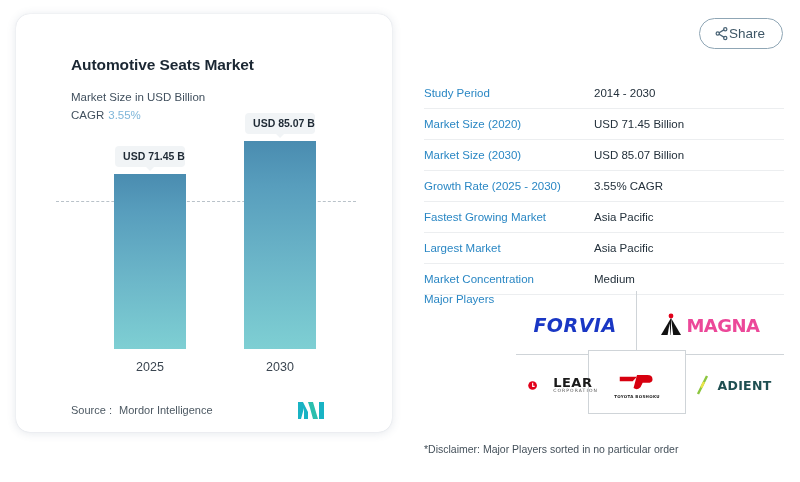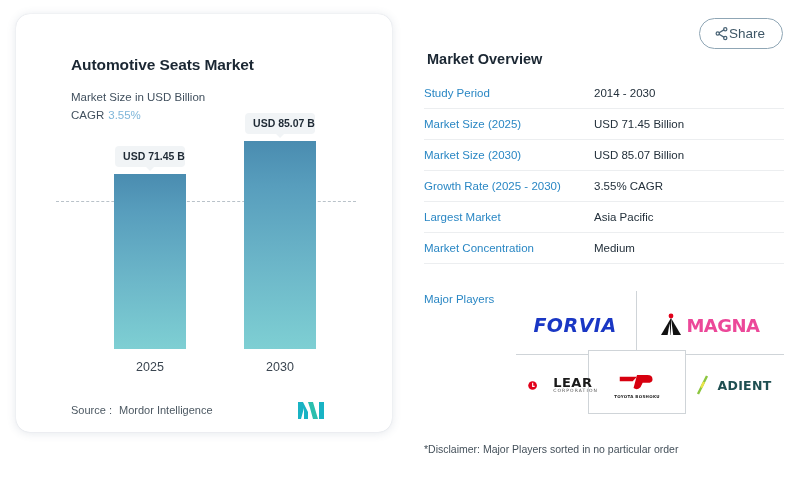--- a/index.html
+++ b/index.html
@@ -241,39 +241,42 @@
     <svg width="15" height="15" viewBox="0 0 24 24" fill="none" stroke="#4a6476" stroke-width="2" stroke-linecap="round" stroke-linejoin="round">
       <circle cx="18" cy="5" r="2.6"></circle>
       <circle cx="6" cy="12" r="2.6"></circle>
       <circle cx="18" cy="19" r="2.6"></circle>
       <line x1="8.3" y1="10.8" x2="15.7" y2="6.2"></line>
       <line x1="8.3" y1="13.2" x2="15.7" y2="17.8"></line>
     </svg>
     <span id="share-label">Share</span>
   </div>
 
-  <div id="overview-title">Market Overview</div>
 
   <table id="overview-table">
     <tbody>
       <tr>
         <td class="ov-key">Study Period</td>
         <td class="ov-val">2014 - 2030</td>
       </tr>
       <tr>
-        <td class="ov-key">Market Size (2025)</td>
+        <td class="ov-key">Market Size (2020)</td>
         <td class="ov-val">USD 71.45 Billion</td>
       </tr>
       <tr>
         <td class="ov-key">Market Size (2030)</td>
         <td class="ov-val">USD 85.07 Billion</td>
       </tr>
       <tr>
         <td class="ov-key">Growth Rate (2025 - 2030)</td>
         <td class="ov-val">3.55% CAGR</td>
+      </tr>
+      <tr>
+        <td class="ov-key">Fastest Growing Market</td>
+        <td class="ov-val">Asia Pacific</td>
       </tr>
       <tr>
         <td class="ov-key">Largest Market</td>
         <td class="ov-val">Asia Pacific</td>
       </tr>
       <tr>
         <td class="ov-key">Market Concentration</td>
         <td class="ov-val">Medium</td>
       </tr>
     </tbody>

